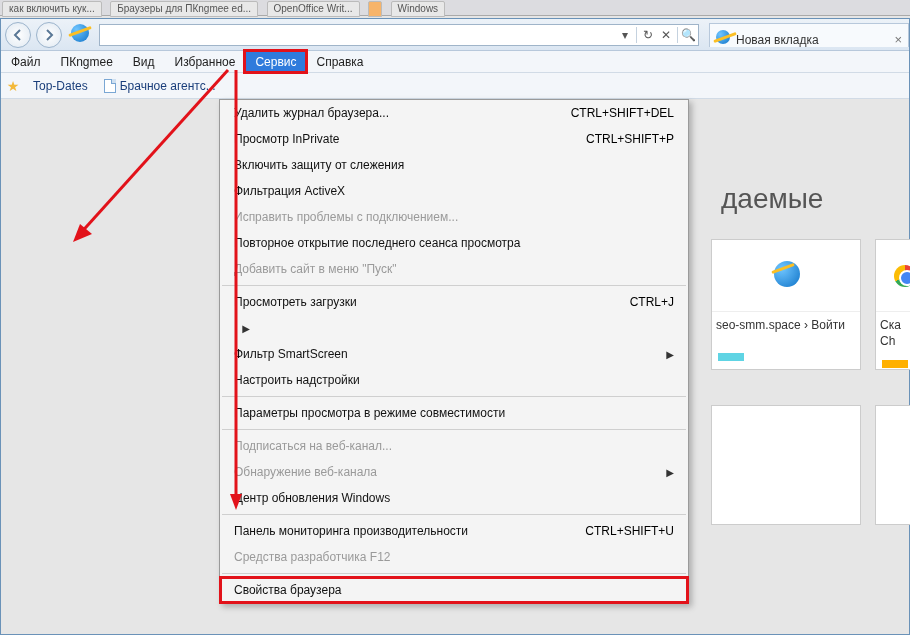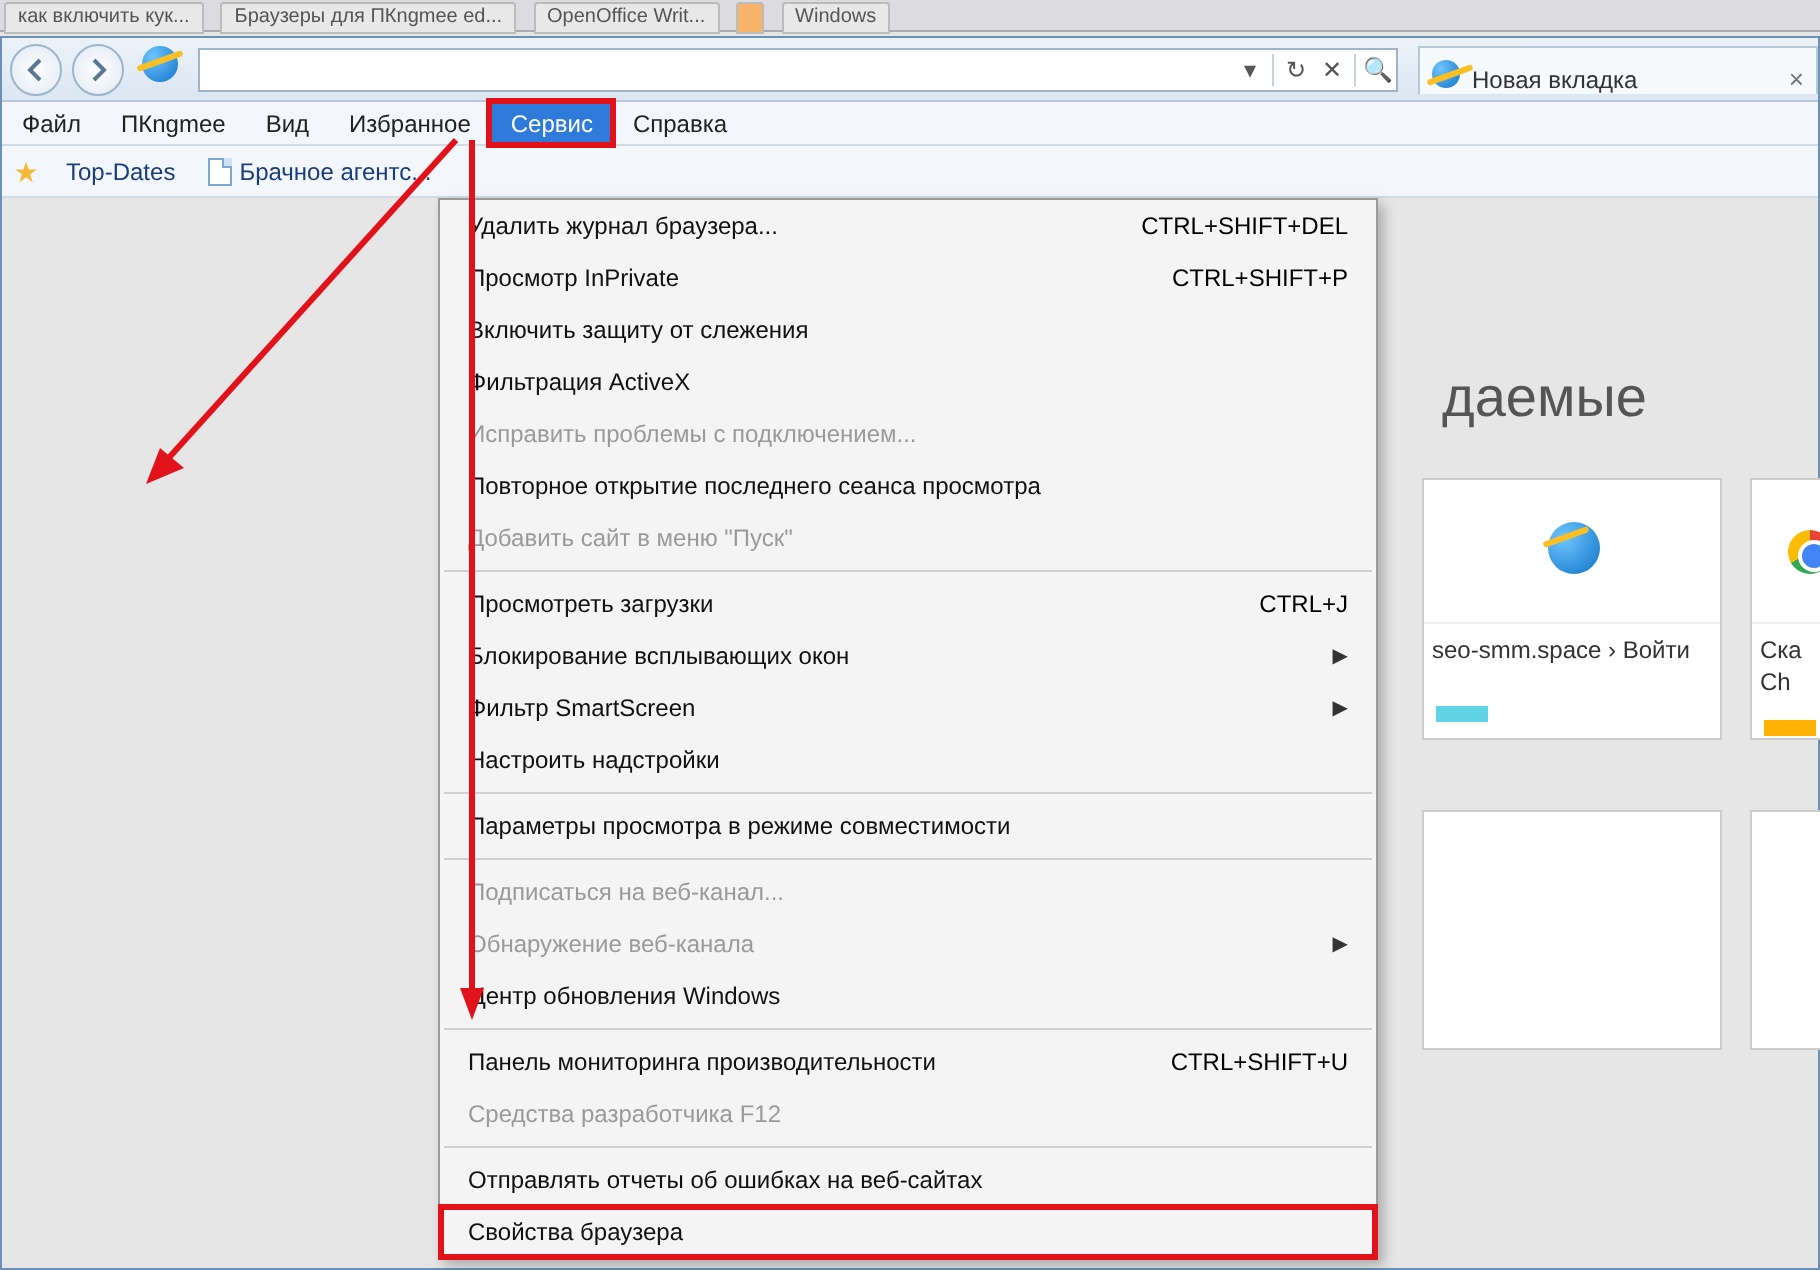--- a/index.html
+++ b/index.html
@@ -179,21 +179,20 @@
         </div>
         <div class="row disabled">
           <span class="lab">Добавить сайт в меню "Пуск"</span>
         </div>
         <hr>
         <div class="row">
           <span class="lab">Просмотреть загрузки</span>
           <span class="sc">CTRL+J</span>
         </div>
         <div class="row">
-          <span class="lab">Блокирование всплывающих окон</span>
           <span class="arw">▶</span>
         </div>
         <div class="row">
           <span class="lab">Фильтр SmartScreen</span>
           <span class="arw">▶</span>
         </div>
         <div class="row">
           <span class="lab">Настроить надстройки</span>
         </div>
         <hr>
@@ -213,23 +212,20 @@
         </div>
         <hr>
         <div class="row">
           <span class="lab">Панель мониторинга производительности</span>
           <span class="sc">CTRL+SHIFT+U</span>
         </div>
         <div class="row disabled">
           <span class="lab">Средства разработчика F12</span>
         </div>
         <hr>
-        <div class="row">
-          <span class="lab">Отправлять отчеты об ошибках на веб-сайтах</span>
-        </div>
         <div class="row highlight">
           <span class="lab">Свойства браузера</span>
         </div>
       </div>
   </div>
 </div>
 
 <svg class="ann" style="top:0;left:0" width="910" height="635">
   <line class="ann-line" x1="236" y1="70" x2="236" y2="498"></line>
   <polygon class="ann-head" points="236,510 230,494 242,494"></polygon>

